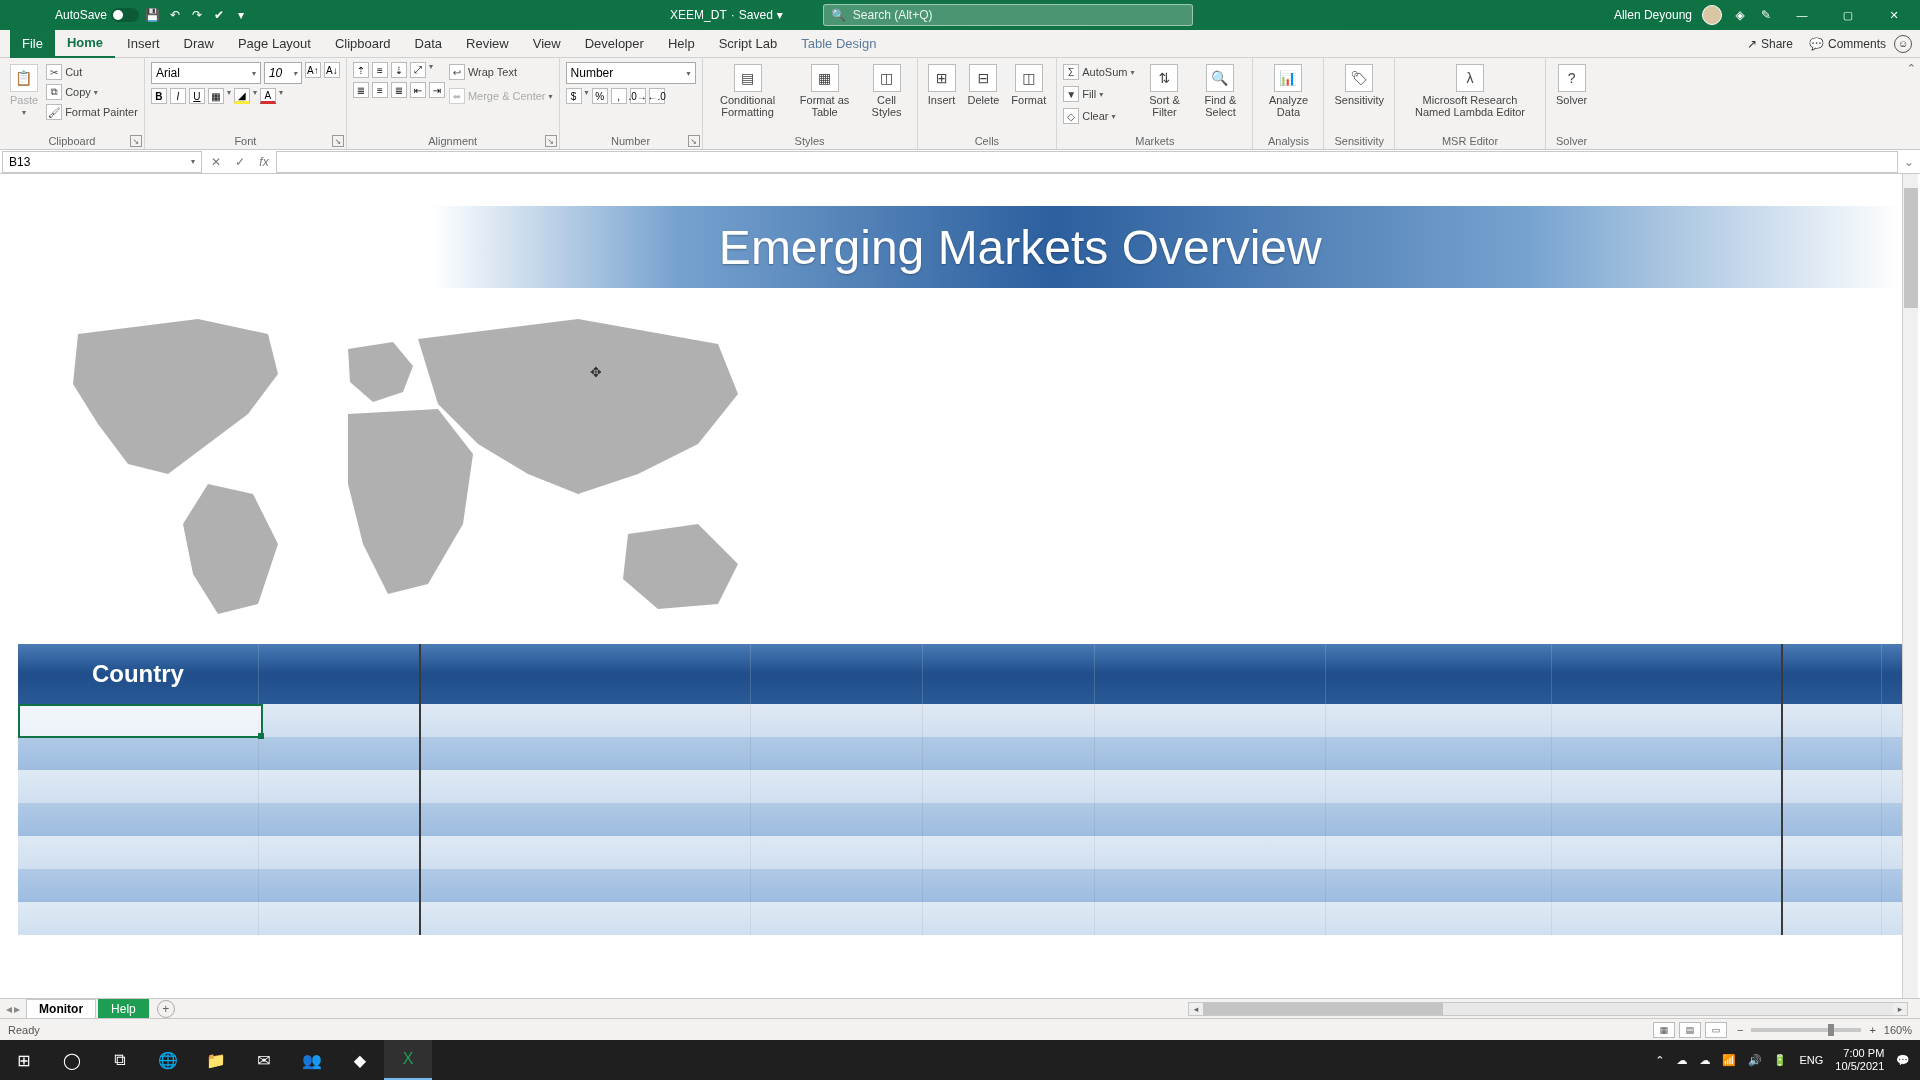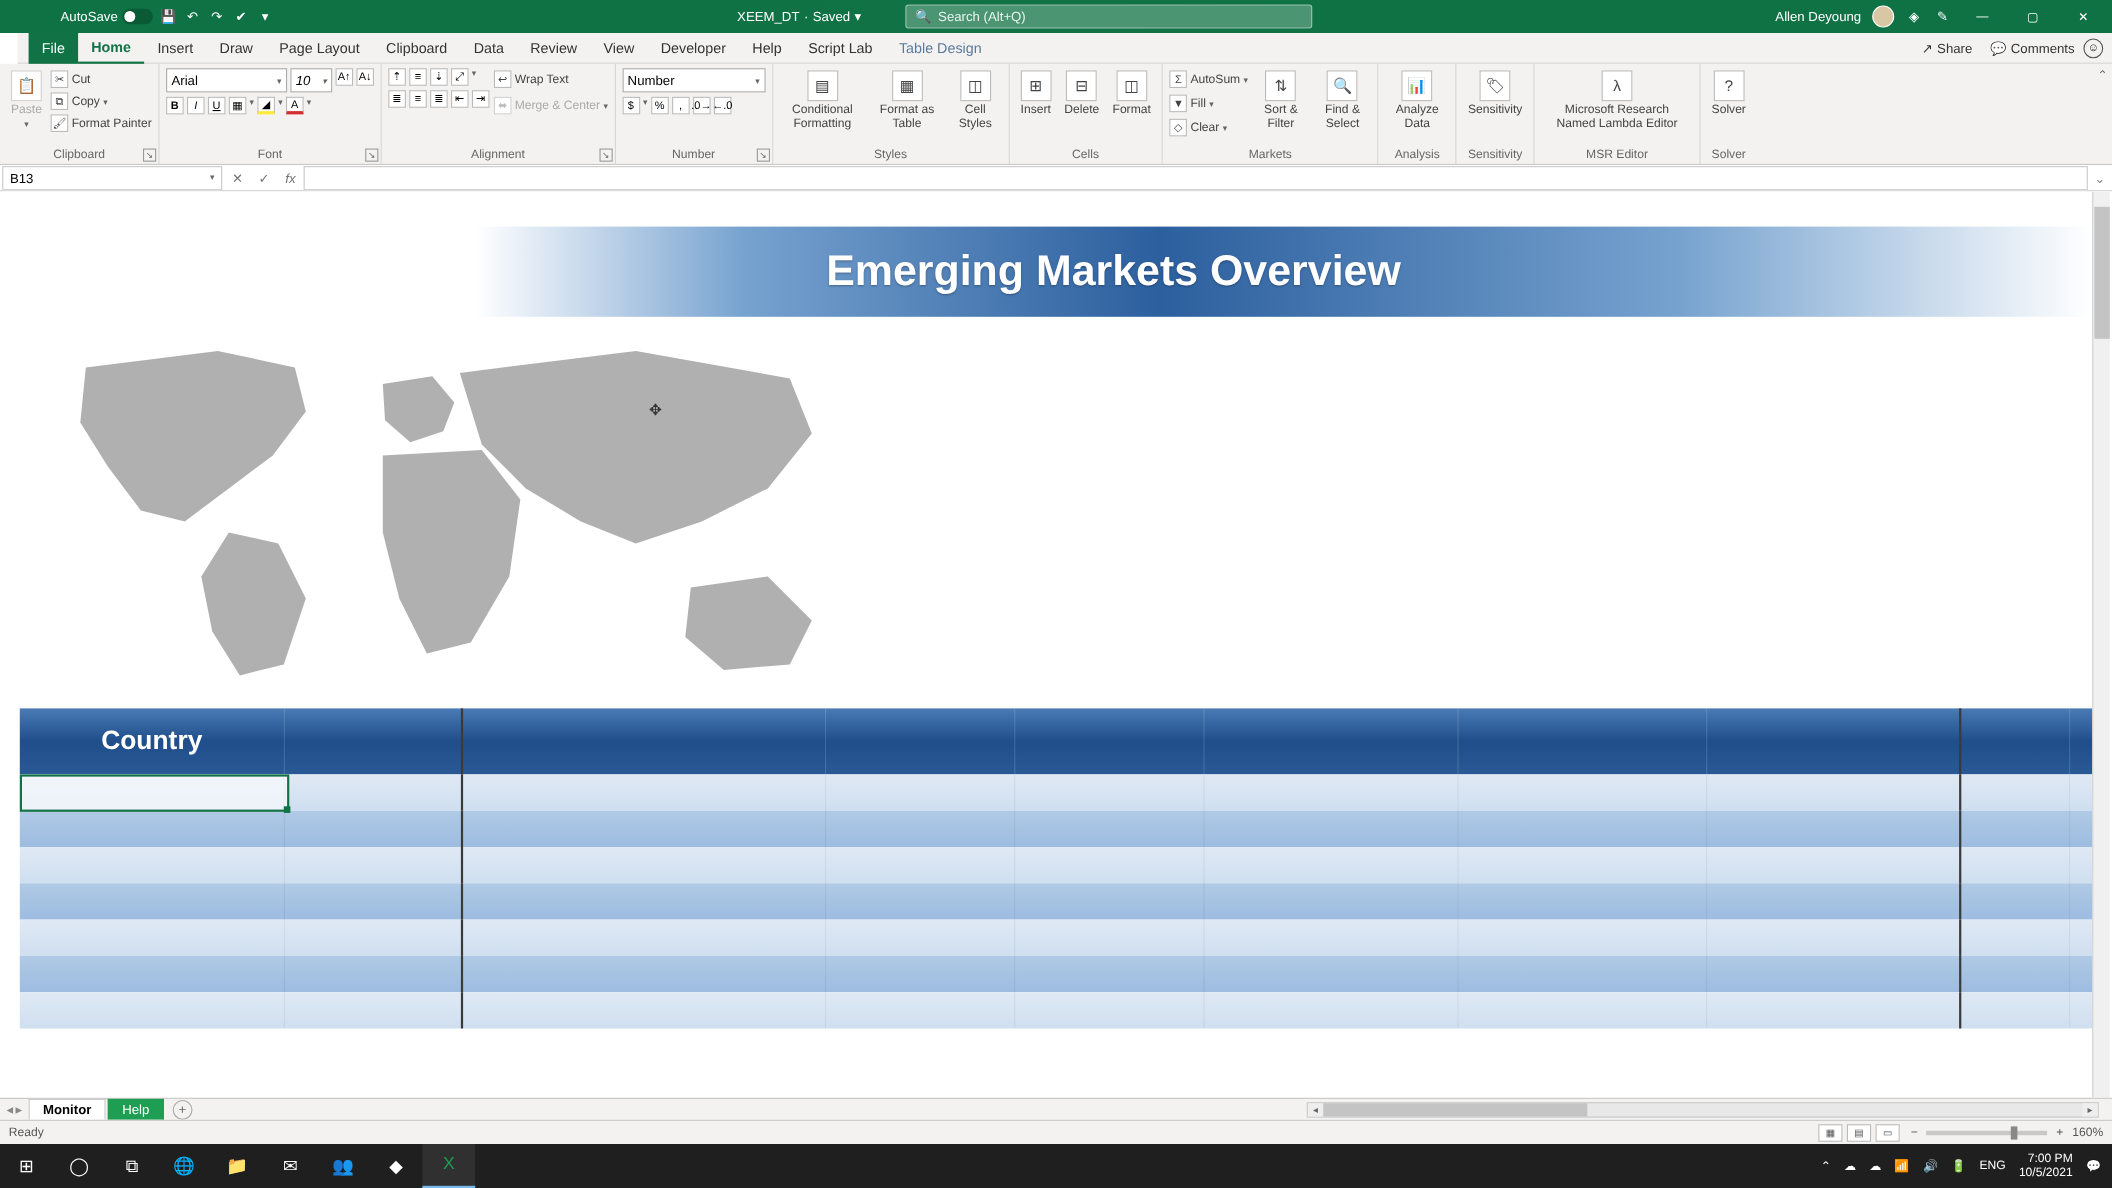--- a/index.html
+++ b/index.html
@@ -13,21 +13,21 @@
 .toggle::after { content: ""; position: absolute; width: 10px; height: 10px; background: #fff; border-radius: 50%; top: 2px; left: 2px; }
 .qat-icon { width: 16px; height: 16px; display: flex; align-items: center; justify-content: center; color: #fff; font-size: 12px; }
 .titlebar .center { flex: 1; display: flex; align-items: center; justify-content: center; gap: 40px; }
 .doc-state { display: flex; align-items: flex-end; gap: 4px; }
 .search-box { width: 370px; height: 22px; background: rgba(255,255,255,0.25); border: 1px solid rgba(255,255,255,0.45); border-radius: 3px; display: flex; align-items: center; padding: 0 8px; gap: 6px; color: #e8f5ee; font-size: 12px; }
 .titlebar .right { display: flex; align-items: center; gap: 10px; padding-right: 8px; }
 .avatar { width: 20px; height: 20px; border-radius: 50%; background: #d9c7a3; border: 1px solid #fff; }
 .win-btn { width: 36px; height: 30px; display: flex; align-items: center; justify-content: center; font-size: 11px; }
 
 
-.menu-tabs { height: 28px; background: #f3f2f1; border-bottom: 1px solid #d0d0d0; display: flex; align-items: center; padding-left: 10px; font-size: 13px; color: #333; margin-left: 16px; }
+.menu-tabs { height: 28px; background: #f3f2f1; border-bottom: 1px solid #d0d0d0; display: flex; align-items: center; padding-left: 10px; font-size: 13px; color: #333; }
 .menu-tabs .tab { padding: 0 12px; height: 28px; display: flex; align-items: center; cursor: pointer; }
 .menu-tabs .tab.file { background: #107245; color: #fff; }
 .menu-tabs .tab.active { border-bottom: 2px solid #107245; color: #107245; font-weight: 600; }
 .menu-tabs .tab.context { color: #5b7a9b; }
 .menu-tabs .spacer { flex: 1; }
 .menu-tabs .rbtn { display: flex; align-items: center; gap: 4px; padding: 0 8px; font-size: 12px; }
 .smiley { width: 18px; height: 18px; border: 1.5px solid #555; border-radius: 50%; display: flex; align-items: center; justify-content: center; font-size: 10px; margin-right: 8px; }
 
 
 .ribbon { height: 92px; background: #f3f2f1; border-bottom: 1px solid #c8c8c8; display: flex; }
@@ -49,21 +49,21 @@
 
 .formula-bar { height: 24px; background: #fff; border-bottom: 1px solid #c8c8c8; display: flex; align-items: center; font-size: 12px; }
 .namebox { width: 200px; height: 22px; border: 1px solid #c8c8c8; margin: 0 2px; display: flex; align-items:center; justify-content:space-between; padding: 0 6px; background: #fff; }
 .fx-btn { width: 24px; text-align: center; color: #777; }
 .formula-input { flex:1; height: 22px; border: 1px solid #c8c8c8; padding: 0 6px; background:#fff;}
 
 
 .sheet-area { position: absolute; top: 174px; bottom: 42px; left: 0; right: 0; background: #fff; overflow: hidden; }
 .header-band { position: absolute; top: 32px; left: 18px; right: 18px; height: 82px; background: linear-gradient(to right, #ffffff 0%, #ffffff 22%, #76a2cf 35%, #2c5f9e 55%, #76a2cf 80%, #ffffff 100%); display:flex; align-items:center; }
 .bloomberg { font-family: Georgia, "Times New Roman", serif; font-weight: 700; font-size: 58px; color: #111; margin-left: 10px; letter-spacing: -1px; }
-.banner-title { position:absolute; left:50%; transform: translateX(-40%); font-size: 39px; font-weight: 700; color: #fff; text-shadow: 0 1px 2px rgba(0,0,0,0.3); }
+.banner-title { position:absolute; left:50%; transform: translateX(-40%); font-size: 48px; font-weight: 400; color: #fff; text-shadow: 0 1px 2px rgba(0,0,0,0.3); }
 
 .map { position:absolute; top: 120px; left: 18px; width: 780px; height: 340px; }
 .continent { fill: #b0b0b0; }
 
 .table-zone { position:absolute; top: 470px; left: 18px; right: 4px; bottom: 26px; }
 .thead { height: 60px; background: linear-gradient(to bottom, #4a7bb5, #1f4e8a, #2a5a96); display:flex; }
 .th { border-right: 1px solid rgba(255,255,255,0.15); display:flex; align-items:center; justify-content:center; color:#fff; font-weight:700; font-size: 24px; }
 .tbody .tr { height: 33px; display:flex; }
 .td { border-right: 1px solid rgba(0,0,0,0.06); }
 .tr.light { background: linear-gradient(to bottom, #dfe9f4, #cfdff0); }

